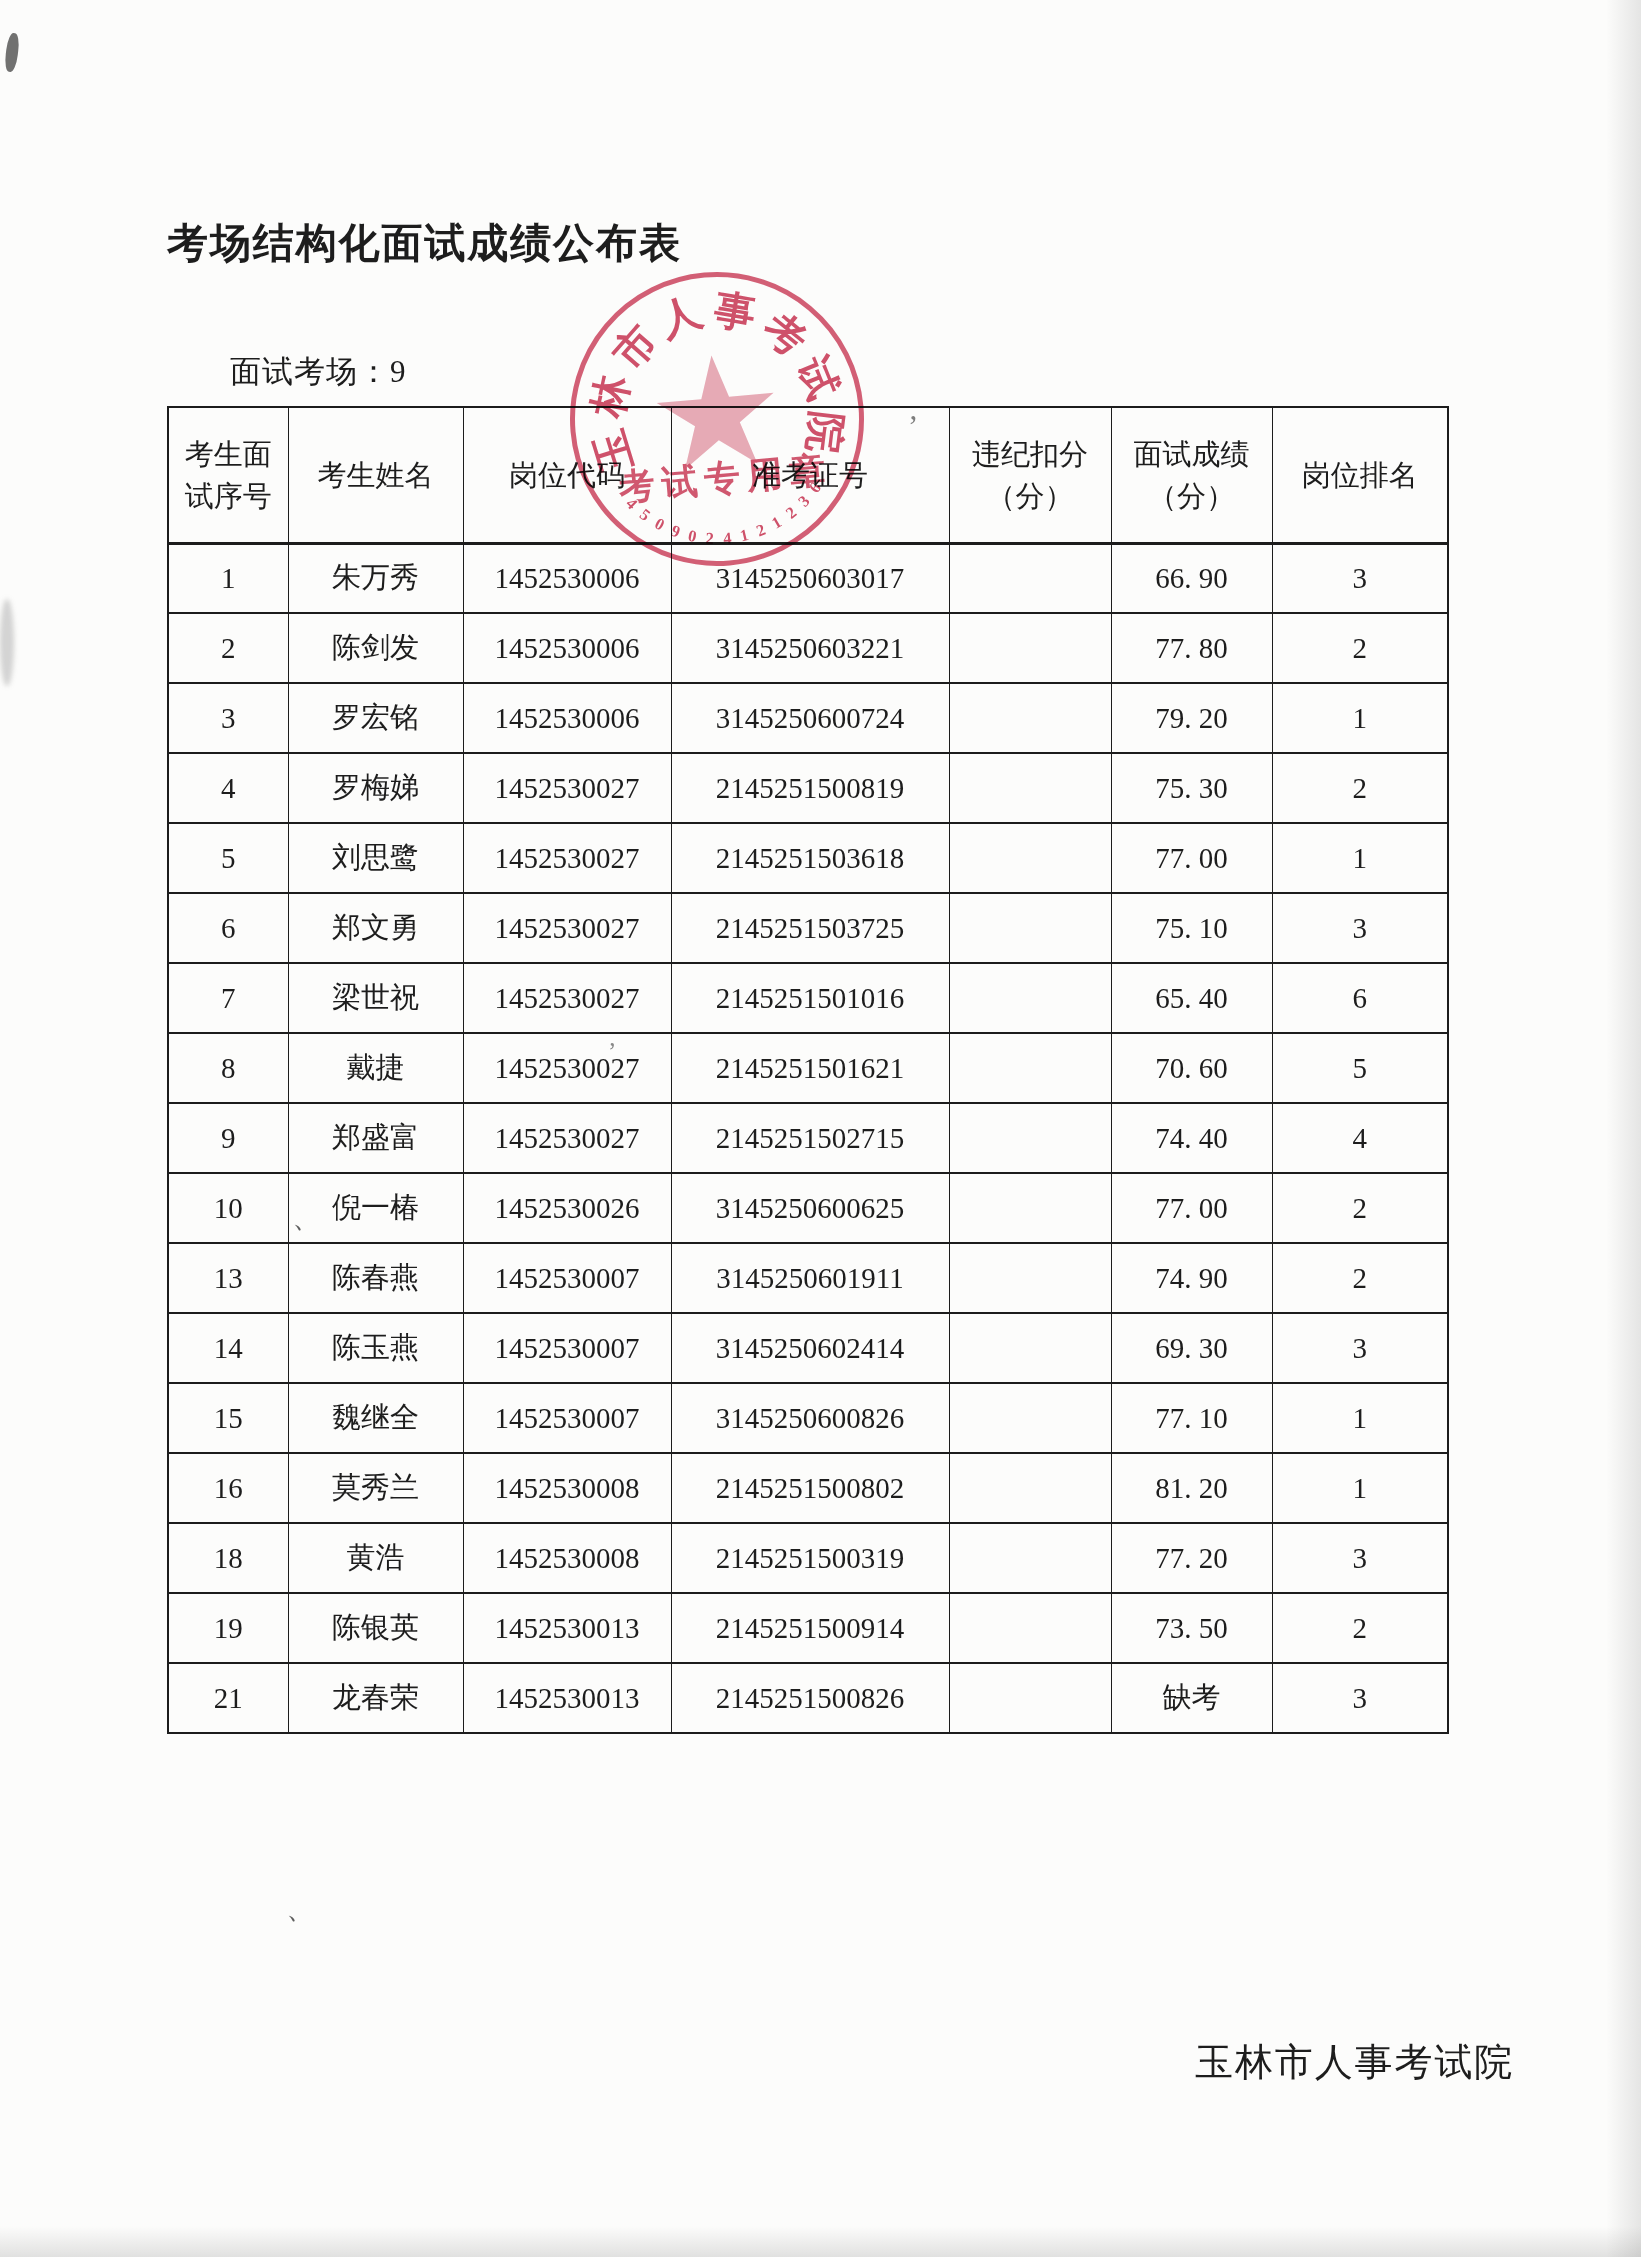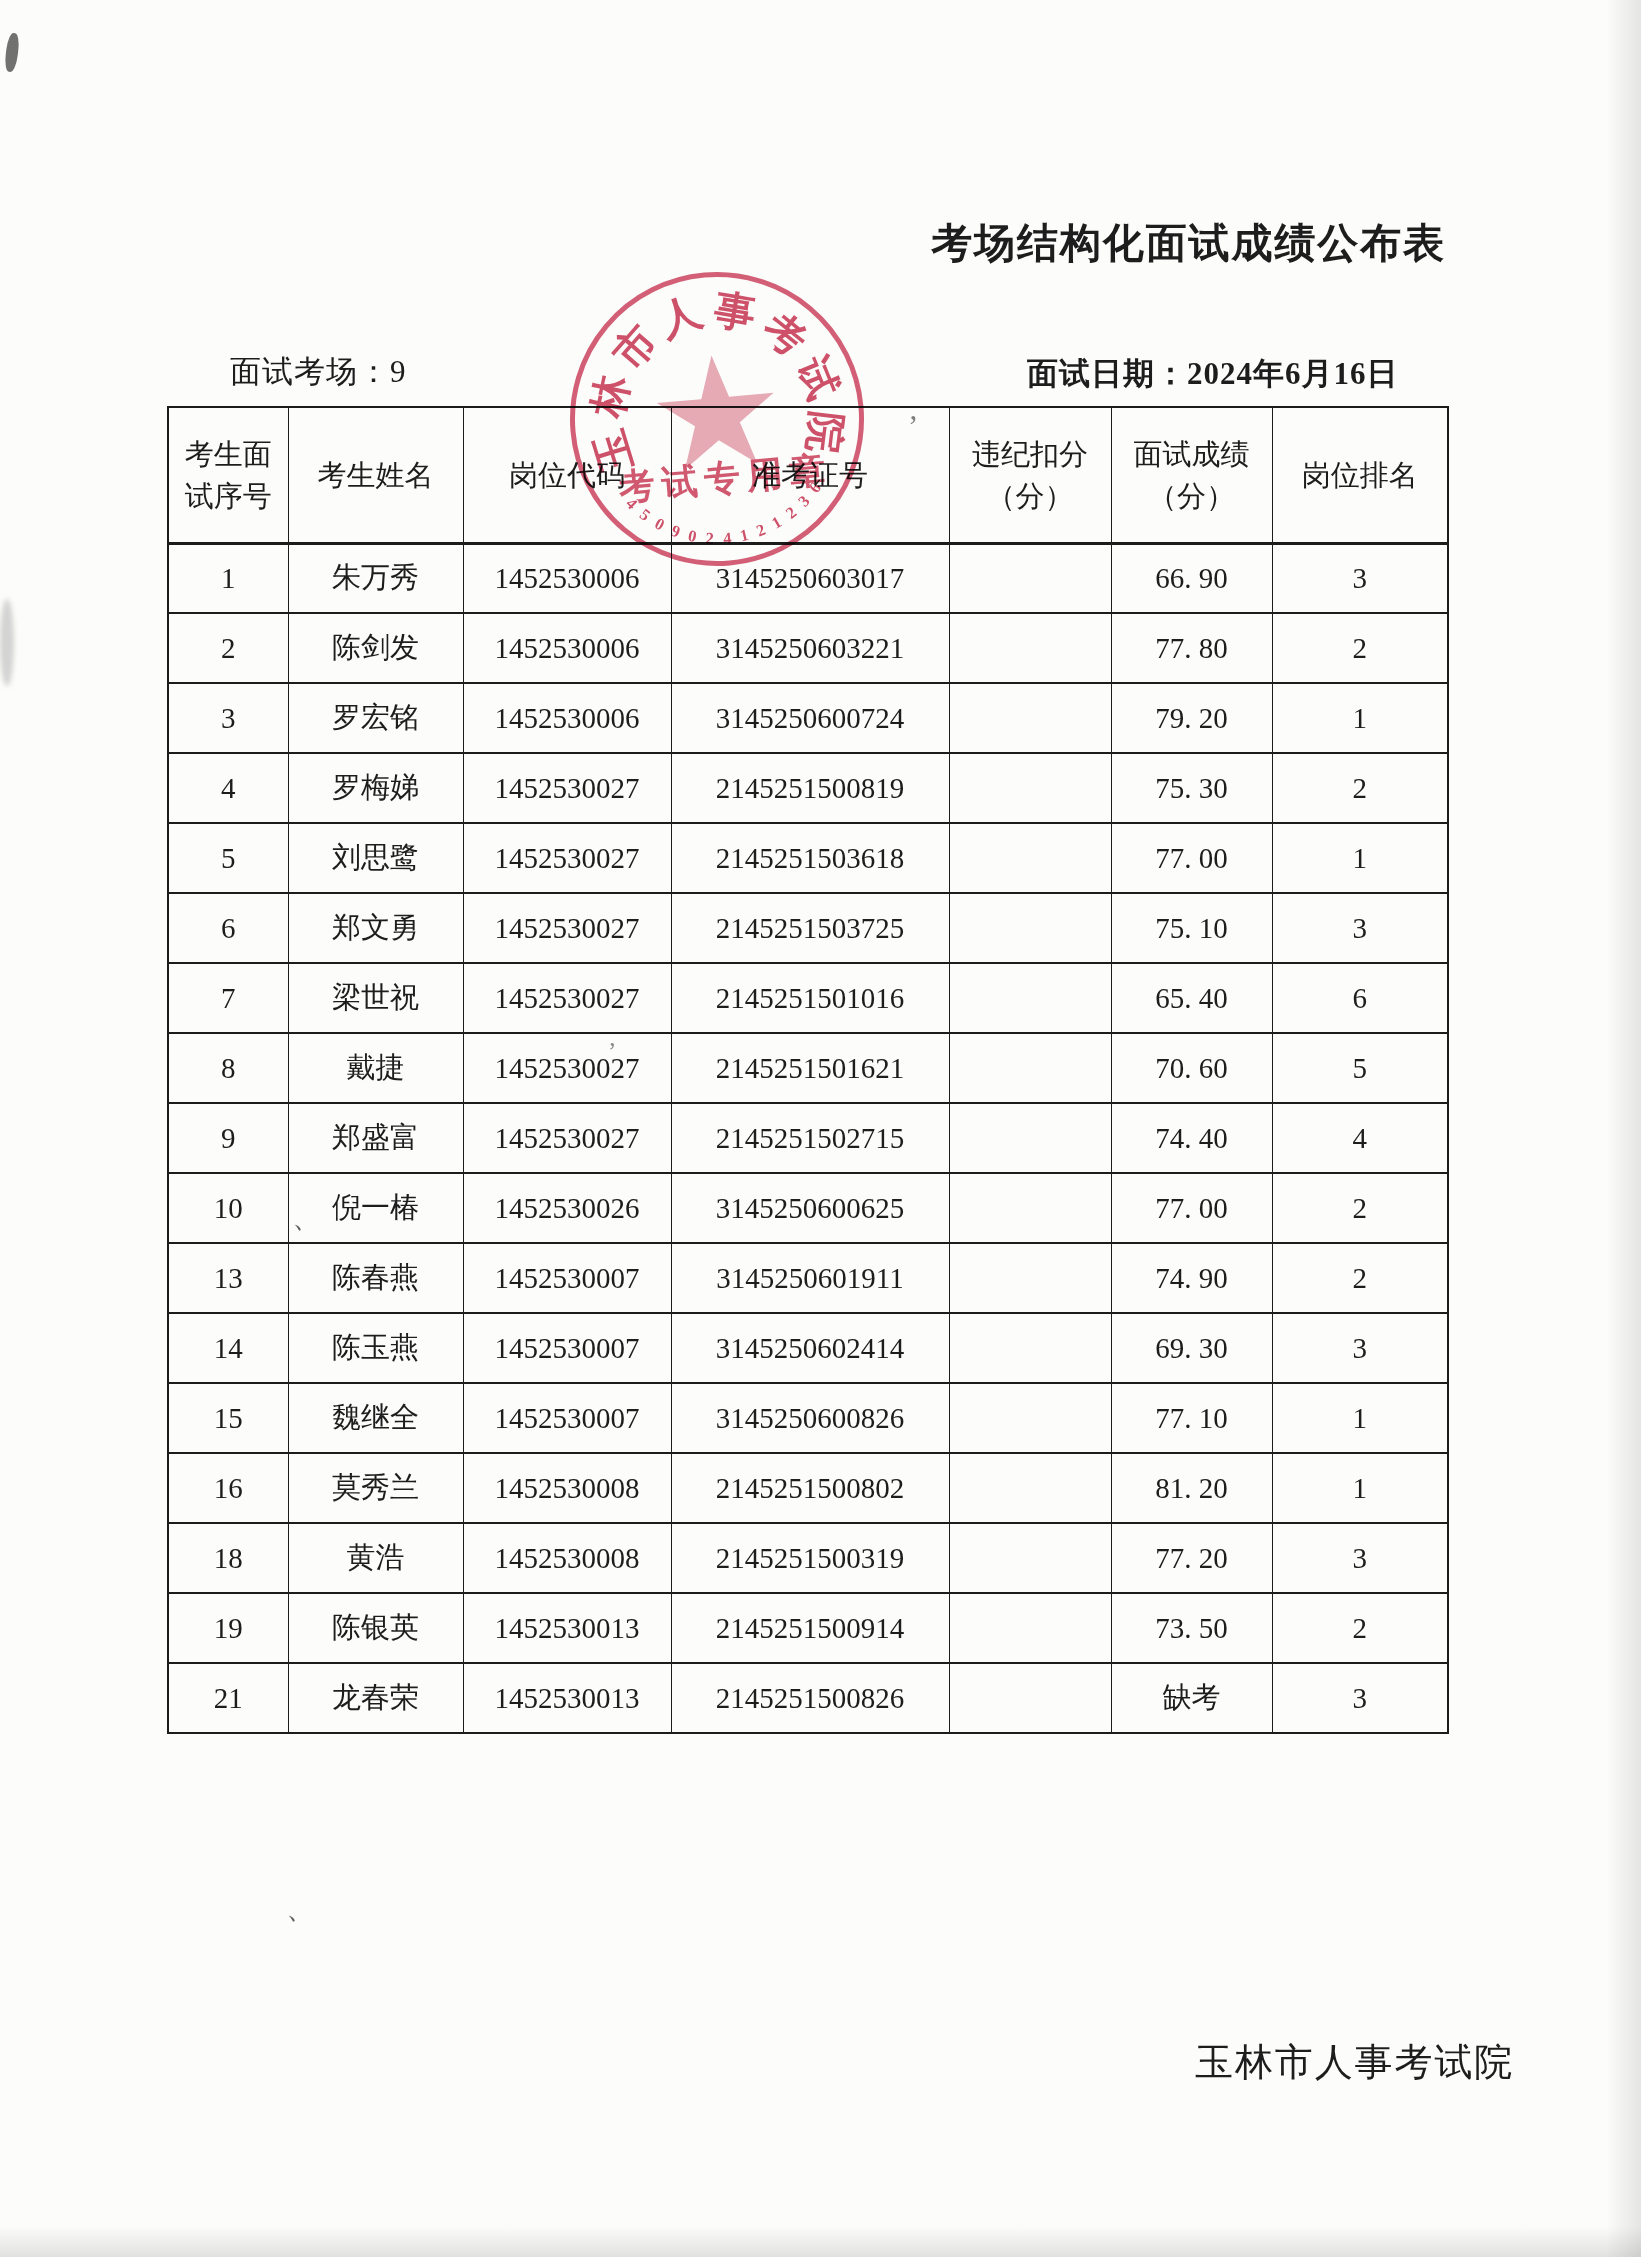--- a/index.html
+++ b/index.html
@@ -10,21 +10,21 @@
     color:#1d1d1d;
     overflow:hidden;
   }
   .page{
     position:absolute;inset:0;
     background:#fcfcfb;
   }
   
   .title{
     position:absolute;left:167px;top:216px;width:1279px;
-    text-align:right;font-size:41px;font-weight:700;letter-spacing:1.9px;
+    text-align:left;font-size:41px;font-weight:700;letter-spacing:1.9px;
   }
   .session{
     position:absolute;left:230px;top:351px;
     font-size:31px;font-weight:400;letter-spacing:1px;text-align:right;
   }
   .date{
     position:absolute;left:1027px;top:353px;
     font-size:31px;font-weight:700;letter-spacing:1px;
   }
   
@@ -100,21 +100,20 @@
   }
 </style>
 </head>
 <body>
 
 <div class="page">
 
   <div class="title">考场结构化面试成绩公布表</div>
 
   <div class="session">面试考场：9</div>
-  <div class="date">面试日期：2024年6月16日</div>
 
   <table class="score-table">
     <colgroup>
       <col style="width:120px">
         <col style="width:175px">
         <col style="width:208px">
       <col style="width:278px">
         <col style="width:162px">
         <col style="width:161px">
       <col style="width:176px">

